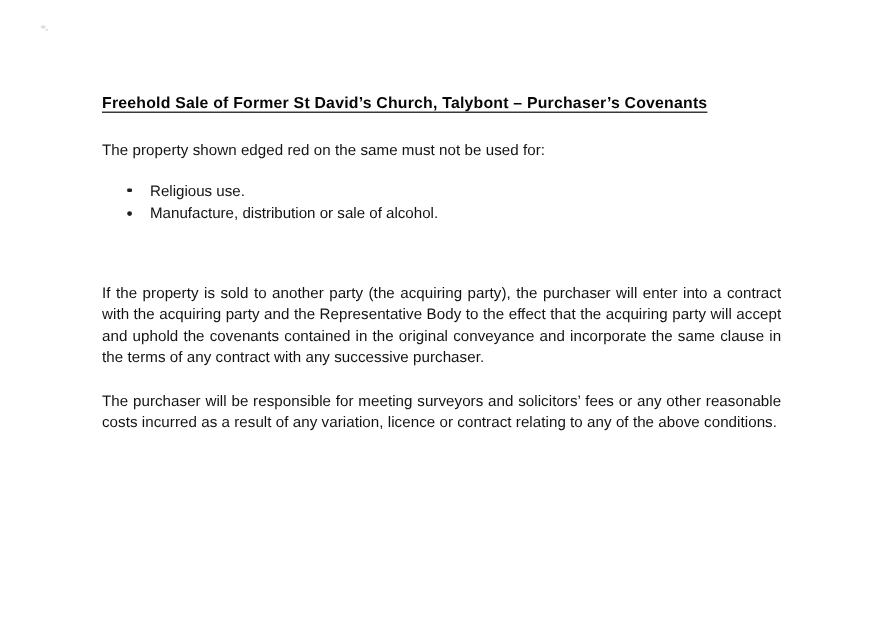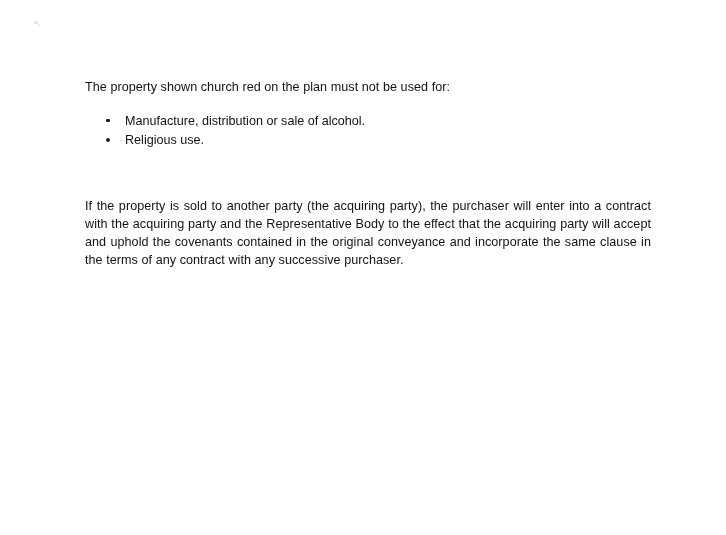--- a/index.html
+++ b/index.html
@@ -114,38 +114,40 @@
 </head>
 <body>
 
 <div id="page">
 
   <div class="speck"></div>
   <div class="speck2"></div>
 
   <div id="doc">
 
+    <h1 class="title">Freehold Sale of Former St David’s Church, Talybont – Purchaser’s Covenants</h1>
 
-    <p class="para lead">The property shown church red on the plan must not be used for:</p>
+    <p class="para lead">The property shown edged red on the same must not be used for:</p>
 
     <ul class="bullets">
       <li>
         <span class="bullet-dot"></span>
-        <span>Manufacture, distribution or sale of alcohol.</span>
+        <span>Religious use.</span>
       </li>
       <li>
         <span class="bullet-dot"></span>
-        <span>Religious use.</span>
+        <span>Manufacture, distribution or sale of alcohol.</span>
       </li>
     </ul>
 
     <div class="gap-sm"></div>
 
 
     <div class="gap"></div>
 
     <p class="para">If the property is sold to another party (the acquiring party), the purchaser will enter into a contract with the acquiring party and the Representative Body to the effect that the acquiring party will accept and uphold the covenants contained in the original conveyance and incorporate the same clause in the terms of any contract with any successive purchaser.</p>
 
     <div class="gap"></div>
 
+    <p class="para">The purchaser will be responsible for meeting surveyors and solicitors’ fees or any other reasonable costs incurred as a result of any variation, licence or contract relating to any of the above conditions.</p>
 
   </div>
 </div>
 
 </body></html>

